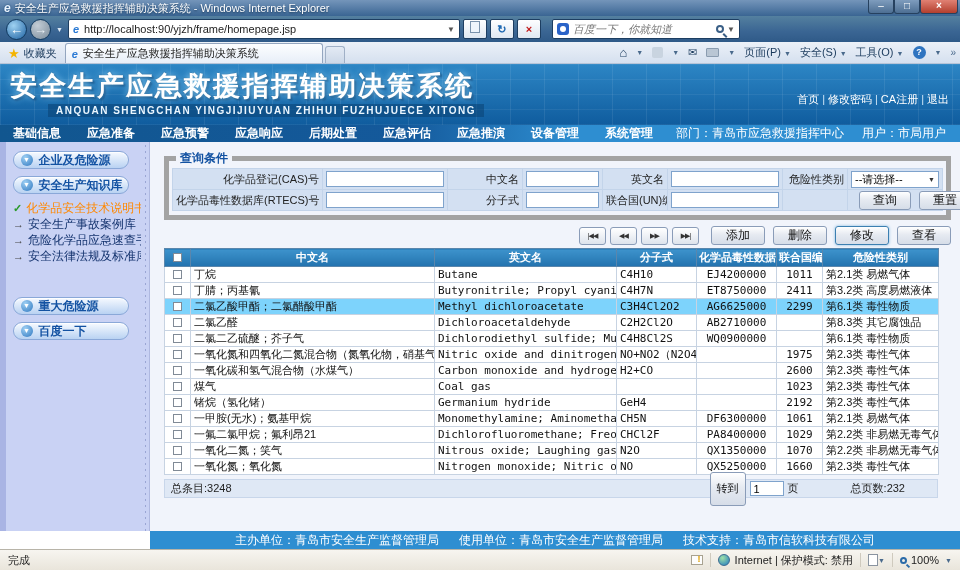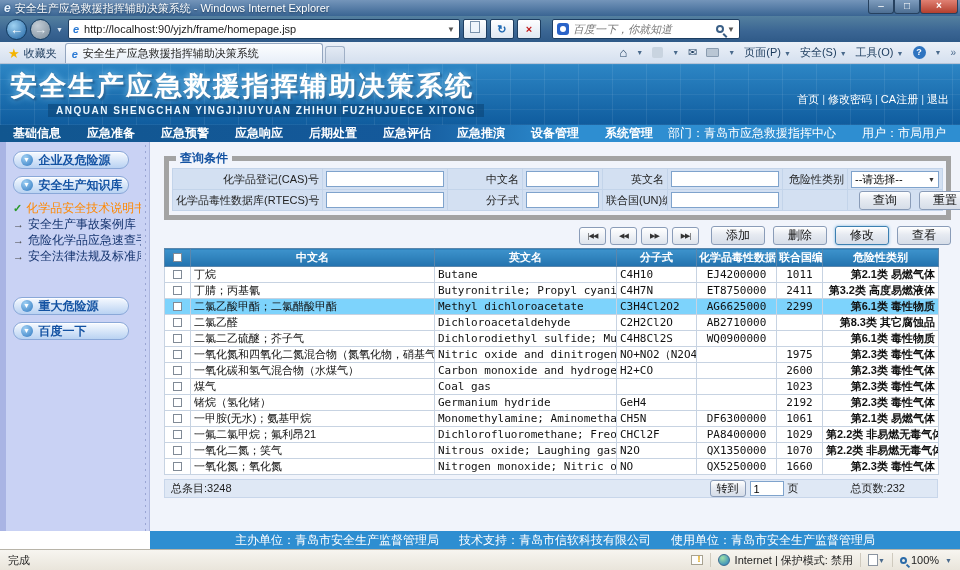--- a/index.html
+++ b/index.html
@@ -86,21 +86,21 @@
     letter-spacing:2px; text-shadow:0 0 7px #8fd8ff, 0 0 2px #0a3a66, 2px 2px 2px #0c4a82; white-space:nowrap; }
   .banner-pinyin { position:absolute; left:48px; top:40px; font-size:10px; font-weight:bold; color:#eaf6ff;
     letter-spacing:1.5px; background:rgba(8,62,110,.5); padding:1px 8px; white-space:nowrap; }
   .banner-links { position:absolute; right:10px; top:28px; font-size:11px; color:#fff; }
   .blink { cursor:pointer; margin:0 1px; }
   .sep { color:#cfe6f8; margin:0 2px; }
 
   .mainnav { height:17px; display:flex; align-items:center; color:#fff; font-size:12px;
     background:linear-gradient(90deg,#11568f 0%,#14599b 42%,#2e8ed1 60%,#2e8ed1 100%); }
   .nav-item { font-weight:bold; padding:0 13px; cursor:pointer; white-space:nowrap; }
-  .nav-right { margin-left:auto; display:flex; gap:26px; padding-right:14px; white-space:nowrap; }
+  .nav-right { margin-left:auto; display:flex; gap:18px; padding-right:14px; white-space:nowrap; }
 
   
   .content { display:flex; height:389px; }
   .sidebar { width:141px; background:linear-gradient(90deg,#a9b4e4 0 6px,#c9d2f4 6px);
     padding-top:9px; flex:none; }
   .splitter { width:9px; background:#c9d2f4; border-right:1px solid #aeb8e0; flex:none;
     background-image:repeating-linear-gradient(0deg,#9aa6d4 0 2px, transparent 2px 6px);
     background-size:1px 100%; background-position:4px 0; background-repeat:no-repeat; }
   .side-group { margin-bottom:7px; }
   .side-group:nth-child(3) { margin-top:30px; }
@@ -149,26 +149,26 @@
   table.grid { margin:0 22px 0 14px; border-collapse:collapse; table-layout:fixed; width:774px; background:#fff; }
   table.grid th { background:linear-gradient(#3d93cc,#2372ae); color:#fff; font-size:11px; font-weight:bold;
     height:18px; border:1px solid #5a86ac; padding:0 2px; overflow:hidden; white-space:nowrap; }
   table.grid td { border:1px solid #c7d3e2; font-size:11px; height:15px; padding:0 3px; overflow:hidden;
     white-space:nowrap; color:#111; }
   table.grid tr.sel td { background:#7dd3fc; }
   .check-cell { text-align:center; }
   .checkbox { width:9px; height:9px; border:1px solid #808a96; background:#fff; display:inline-block; cursor:pointer; }
   .en-cell, .f-cell, .r-cell, .u-cell { font-family:"DejaVu Sans Mono", monospace; font-size:9.5px; }
   .r-cell, .u-cell { text-align:center; }
-  .h-cell { text-align:right; font-size:10.5px;font-weight:bold; }
+  .h-cell { text-align:left; font-size:10.5px; }
 
   .pagebar { margin:4px 22px 0 14px; background:#dfe8f5; border:1px solid #c8d6ea; height:19px;
     display:flex; align-items:center; font-size:11px; padding:0 6px; width:774px; color:#222; }
   .pb-flex { flex:1; }
-  .goto-btn { height:17px; min-width:36px; font-size:11px; }
+  .goto-btn { height:34px; min-width:36px; font-size:11px; }
   .page-input { width:34px; height:15px; border:1px solid #7fa3cc; font-size:11px; padding:0 3px;
     margin:0 4px; font-family:"Liberation Sans",sans-serif; }
   .pb-gap { width:52px; }
   .pb-end { width:26px; }
 
   .footer-row { display:flex; height:18px; }
   .footer-left { width:150px; background:#fff; }
   .footer { flex:1; background:#2e8ed1; color:#fff; font-size:12px; display:flex; align-items:center;
     justify-content:center; gap:20px; white-space:nowrap; }
 
@@ -532,22 +532,22 @@
     <div class="scroll-strip">
       <div class="scroll-thumb"></div>
     </div>
   </div>
 </div>
 
 <div class="footer-row">
   <div class="footer-left"></div>
   <div class="footer">
     <span>主办单位：青岛市安全生产监督管理局</span>
+    <span>使用单位：青岛市安全生产监督管理局</span>
     <span>技术支持：青岛市信软科技有限公司</span>
-    <span>使用单位：青岛市安全生产监督管理局</span>
   </div>
 </div>
 
 <div class="statusbar">
   <span>完成</span>
   <span class="pb-flex"></span>
   <span class="warn-ico"></span>
   <span class="sb-sep"></span>
   <span class="globe-ico"></span>
   <span>Internet | 保护模式: 禁用</span>

